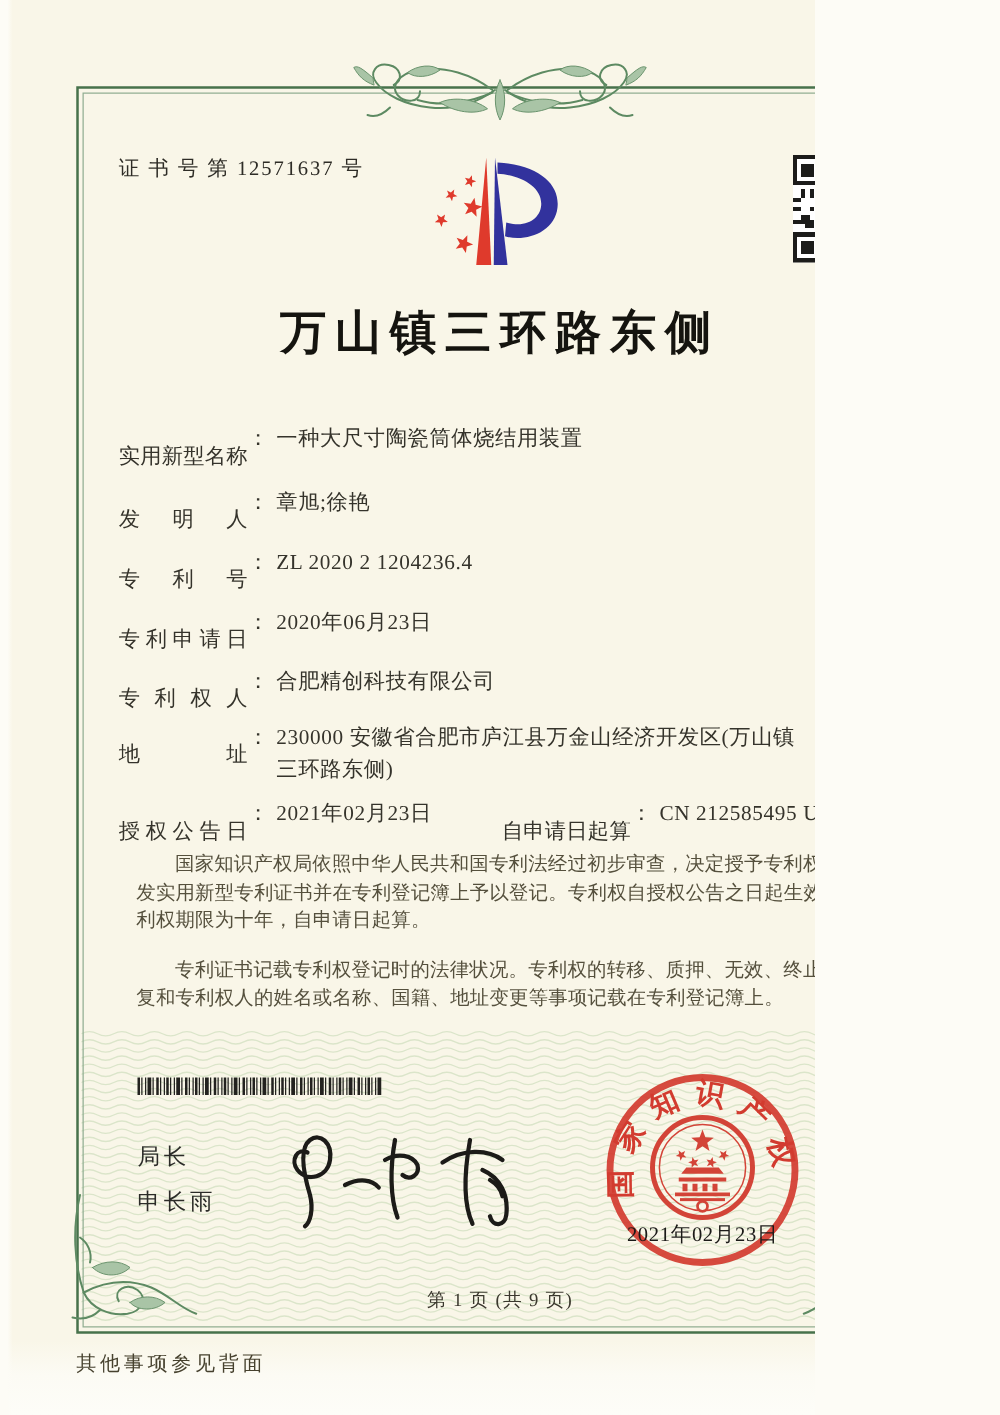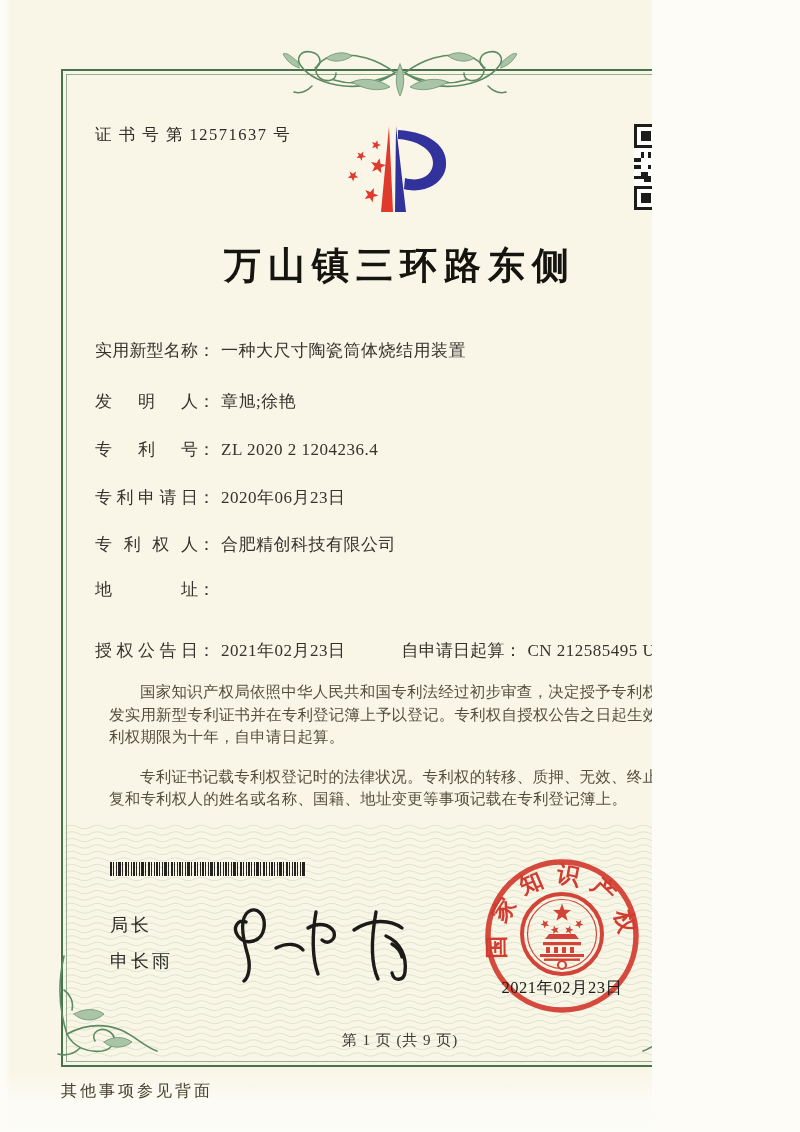--- a/index.html
+++ b/index.html
@@ -39,20 +39,21 @@
     letter-spacing:7px;
   }
   .fields{position:absolute;left:95px;top:0;width:620px;z-index:3;}
   .row{
     position:absolute;left:0;display:flex;align-items:flex-start;
     font-size:17px;color:#35332b;line-height:26px;white-space:nowrap;
   }
   .row .lbl{
     display:inline-block;width:103px;text-align:justify;text-align-last:justify;
     flex:none;
+    margin-top:14px;
   }
   .row .colon{flex:none;padding-right:6px;}
   .row .val{letter-spacing:.5px;}
   .row .val.wrap{white-space:normal;max-width:432px;}
   .pair2{display:flex;margin-left:56px;}
   .paragraphs{
     position:absolute;left:92px;top:664px;width:620px;z-index:3;
     font-size:15.5px;line-height:22.6px;color:#55503d;letter-spacing:.2px;
   }
   .paragraphs p{margin:17px;text-indent:31px;}
@@ -459,20 +460,21 @@
         <span class="val">2020年06月23日</span>
     </div>
     <div class="row" style="top:532px">
       <span class="lbl">专利权人</span>
         <span class="colon">：</span>
         <span class="val">合肥精创科技有限公司</span>
     </div>
     <div class="row" style="top:577px">
       <span class="lbl">地址</span>
         <span class="colon">：</span>
+        <span class="val wrap">230000 安徽省合肥市庐江县万金山经济开发区(万山镇三环路东侧)</span>
     </div>
     <div class="row" style="top:638px">
       <span class="lbl">授权公告日</span>
         <span class="colon">：</span>
         <span class="val">2021年02月23日</span>
       <span class="pair2">
         <span class="lbl">自申请日起算</span>
           <span class="colon">：</span>
           <span class="val">CN 212585495 U</span>
       </span>

